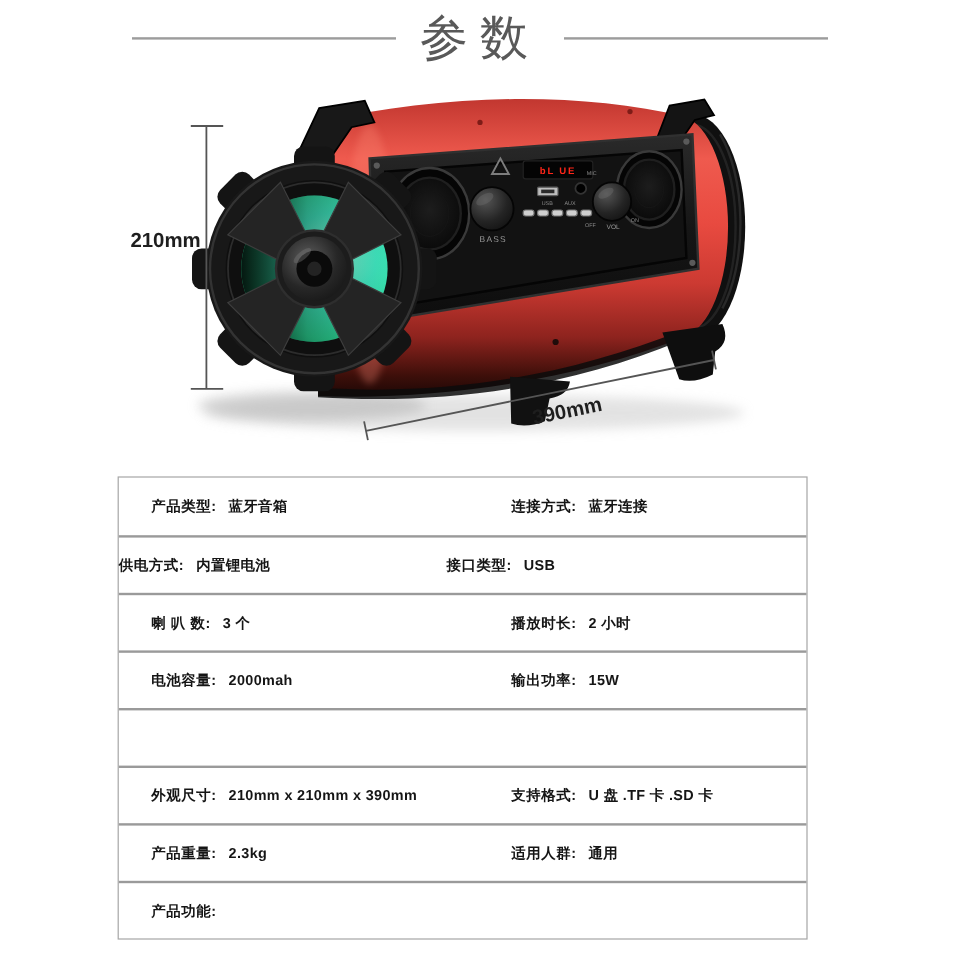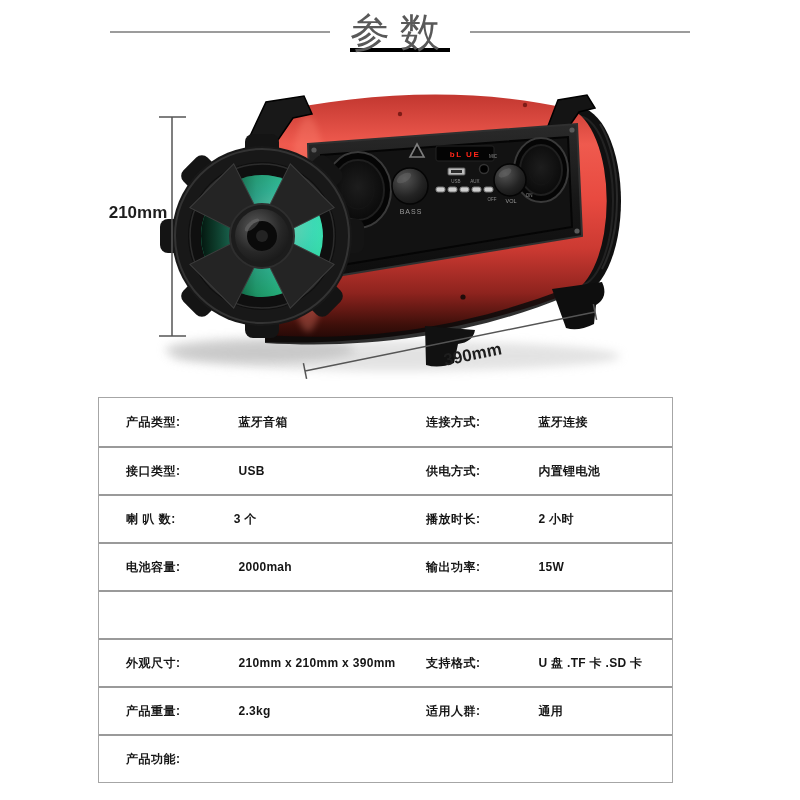--- a/index.html
+++ b/index.html
@@ -3,48 +3,48 @@
 <meta charset="utf-8">
 <style>
   html,body{margin:0;padding:0;background:#ffffff;}
   .page{
     position:relative;width:800px;height:800px;background:#ffffff;overflow:hidden;
     font-family:"Liberation Sans","DejaVu Sans",sans-serif;
   }
   
   .title-row{
     position:absolute;top:6px;left:0;width:100%;height:52px;
-    display:flex;align-items:center;justify-content:center;gap:20px;text-decoration:underline;
+    display:flex;align-items:center;justify-content:center;gap:20px;
   }
   .title-line{width:220px;height:2px;background:#9c9c9c;}
   .page-title{
     font-size:40px;color:#595959;font-weight:400;letter-spacing:10px;
     line-height:1;white-space:nowrap;
   }
   
-  .figure-wrap{position:absolute;left:80px;top:84px;width:600px;height:305px;}
+  .figure-wrap{position:absolute;left:80px;top:72px;width:600px;height:305px;}
   
   .spec-table{
     position:absolute;left:98px;top:397px;width:575px;
     border:1px solid #a6a6a6;box-sizing:border-box;background:#fff;
   }
   .spec-row{
     display:flex;align-items:center;height:48px;
     border-top:2px solid #9a9a9a;box-sizing:border-box;
   }
   .spec-row:first-child{border-top:none;}
   .spec-cell{
     display:flex;align-items:baseline;gap:10px;
     font-size:12px;font-weight:700;color:#151515;white-space:nowrap;
   }
   .cell-left{width:327px;padding-left:27px;box-sizing:border-box;flex:0 0 auto;}
   .cell-right{flex:1 1 auto;}
   .cell-full{padding-left:27px;text-align:right;}
   .lbl{letter-spacing:.5px;}
-  .val{letter-spacing:.3px;margin-left:48px;}
+  .val{letter-spacing:.3px;}
 </style>
 </head>
 <body>
 
 <div class="page">
 
   <div class="title-row">
     <div class="title-line"></div>
     <div class="page-title">参数</div>
     <div class="title-line"></div>
@@ -234,28 +234,28 @@
       <div class="spec-cell cell-left">
         <span class="lbl">产品类型:</span>
         <span class="val">蓝牙音箱</span>
       </div>
       <div class="spec-cell cell-right">
         <span class="lbl">连接方式:</span>
         <span class="val">蓝牙连接</span>
       </div>
     </div>
     <div class="spec-row">
+      <div class="spec-cell cell-right">
+        <span class="lbl">供电方式:</span>
+        <span class="val">内置锂电池</span>
+      </div>
       <div class="spec-cell cell-left">
         <span class="lbl">接口类型:</span>
         <span class="val">USB</span>
       </div>
-      <div class="spec-cell cell-right">
-        <span class="lbl">供电方式:</span>
-        <span class="val">内置锂电池</span>
-      </div>
     </div>
     <div class="spec-row">
       <div class="spec-cell cell-left">
         <span class="lbl">喇 叭 数:</span>
         <span class="val">3 个</span>
       </div>
       <div class="spec-cell cell-right">
         <span class="lbl">播放时长:</span>
         <span class="val">2 小时</span>
       </div>

